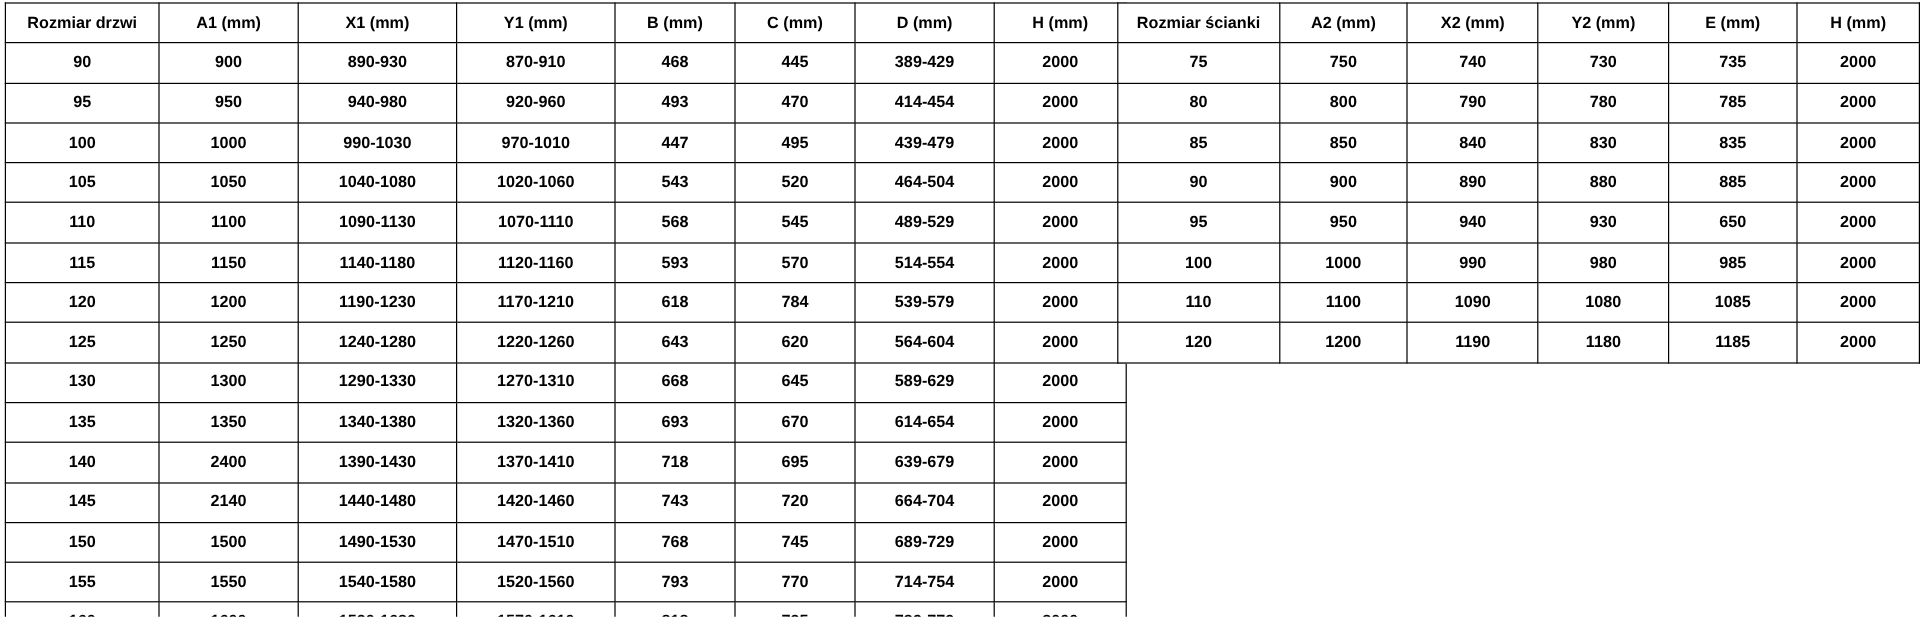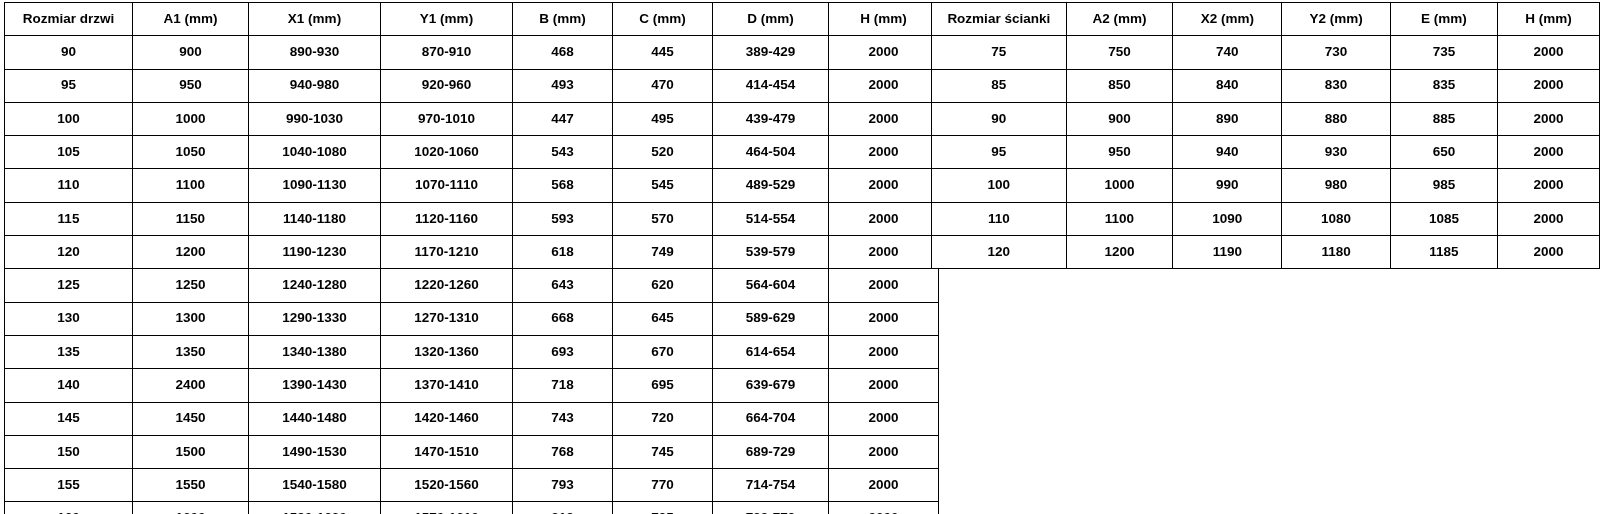--- a/index.html
+++ b/index.html
@@ -157,21 +157,21 @@
           <td>570</td>
           <td>514-554</td>
           <td>2000</td>
         </tr>
         <tr>
           <td>120</td>
           <td>1200</td>
           <td>1190-1230</td>
           <td>1170-1210</td>
           <td>618</td>
-          <td>749</td>
+          <td>784</td>
           <td>539-579</td>
           <td>2000</td>
         </tr>
         <tr>
           <td>125</td>
           <td>1250</td>
           <td>1240-1280</td>
           <td>1220-1260</td>
           <td>643</td>
           <td>620</td>
@@ -203,21 +203,21 @@
           <td>2400</td>
           <td>1390-1430</td>
           <td>1370-1410</td>
           <td>718</td>
           <td>695</td>
           <td>639-679</td>
           <td>2000</td>
         </tr>
         <tr>
           <td>145</td>
-          <td>1450</td>
+          <td>2140</td>
           <td>1440-1480</td>
           <td>1420-1460</td>
           <td>743</td>
           <td>720</td>
           <td>664-704</td>
           <td>2000</td>
         </tr>
         <tr>
           <td>150</td>
           <td>1500</td>
@@ -273,20 +273,28 @@
     <tbody>
         <tr>
           <td>75</td>
           <td>750</td>
           <td>740</td>
           <td>730</td>
           <td>735</td>
           <td>2000</td>
         </tr>
         <tr>
+          <td>80</td>
+          <td>800</td>
+          <td>790</td>
+          <td>780</td>
+          <td>785</td>
+          <td>2000</td>
+        </tr>
+        <tr>
           <td>85</td>
           <td>850</td>
           <td>840</td>
           <td>830</td>
           <td>835</td>
           <td>2000</td>
         </tr>
         <tr>
           <td>90</td>
           <td>900</td>

